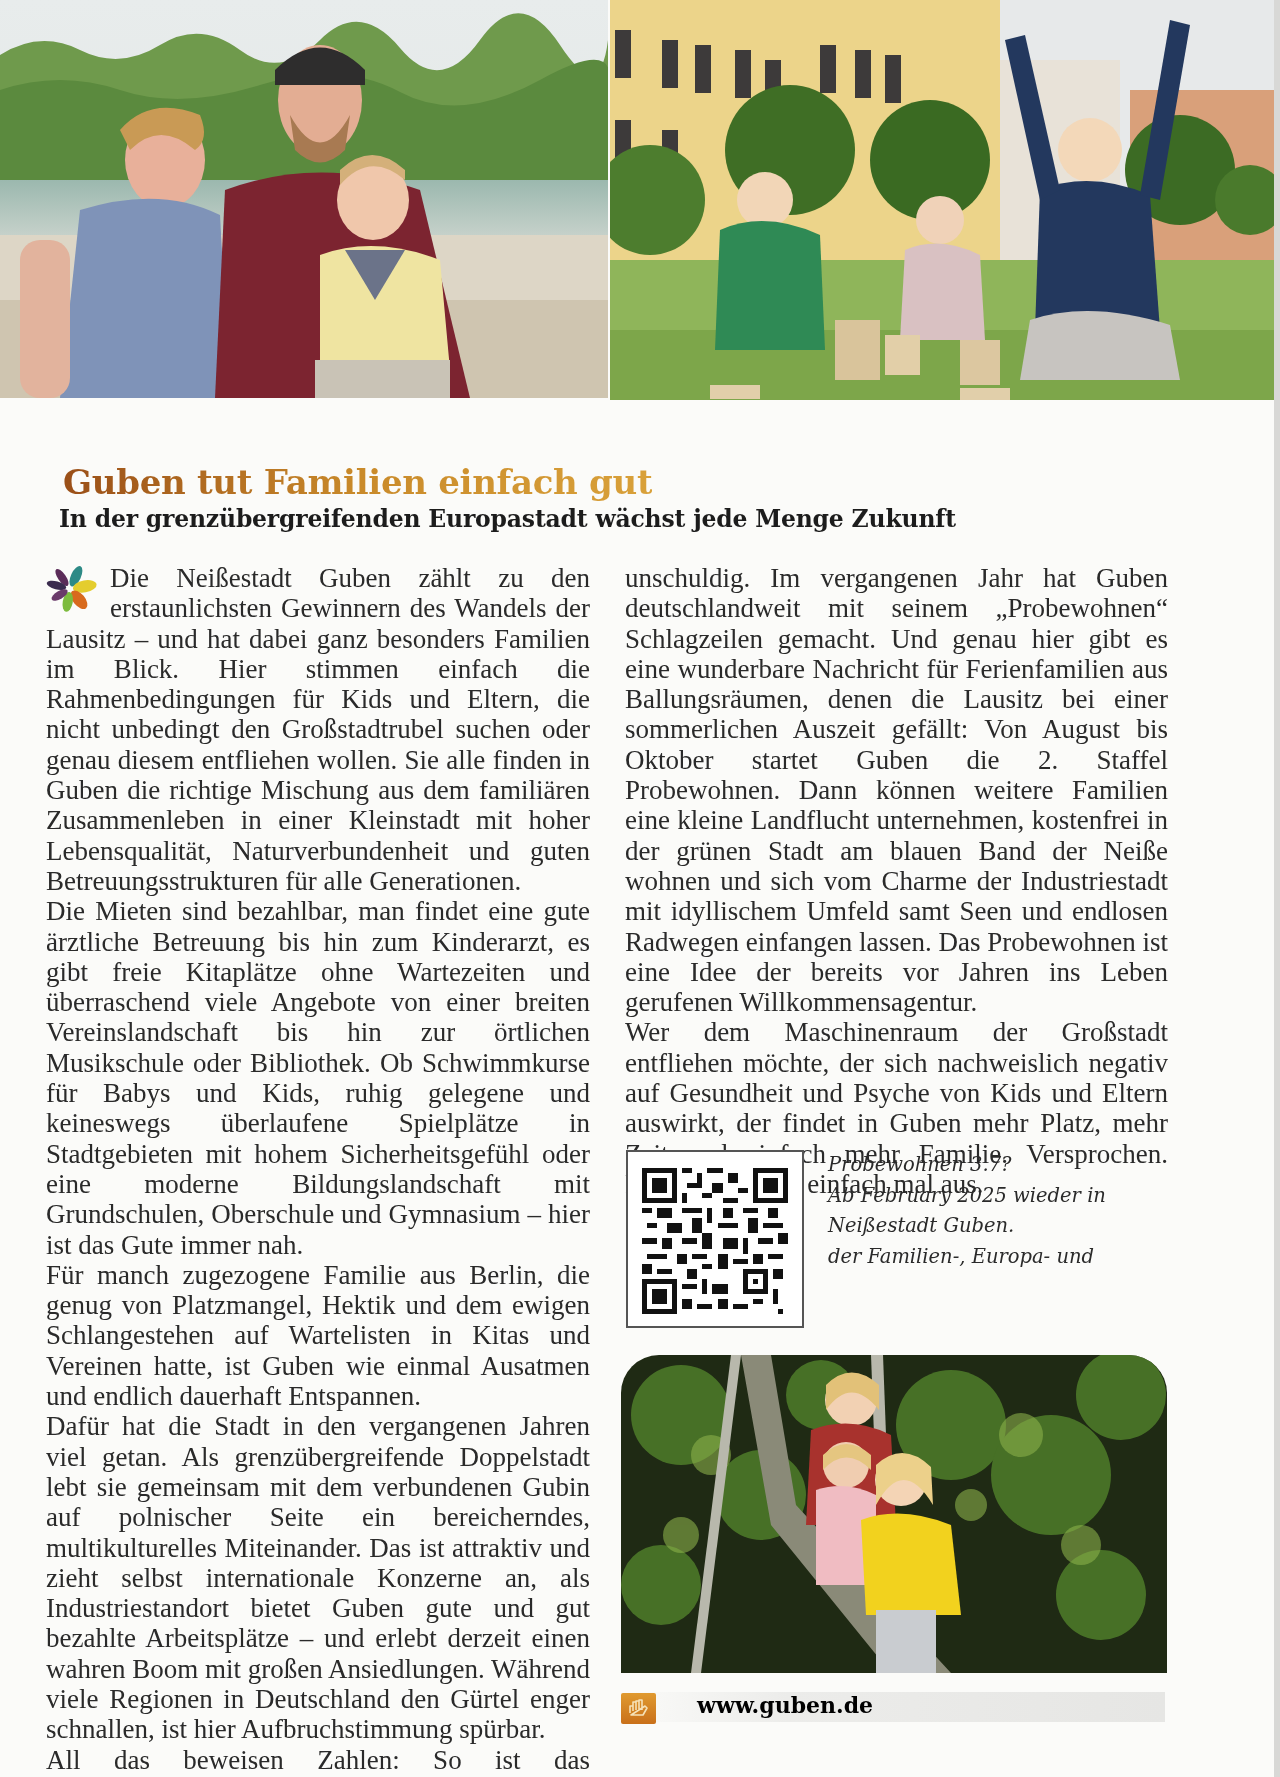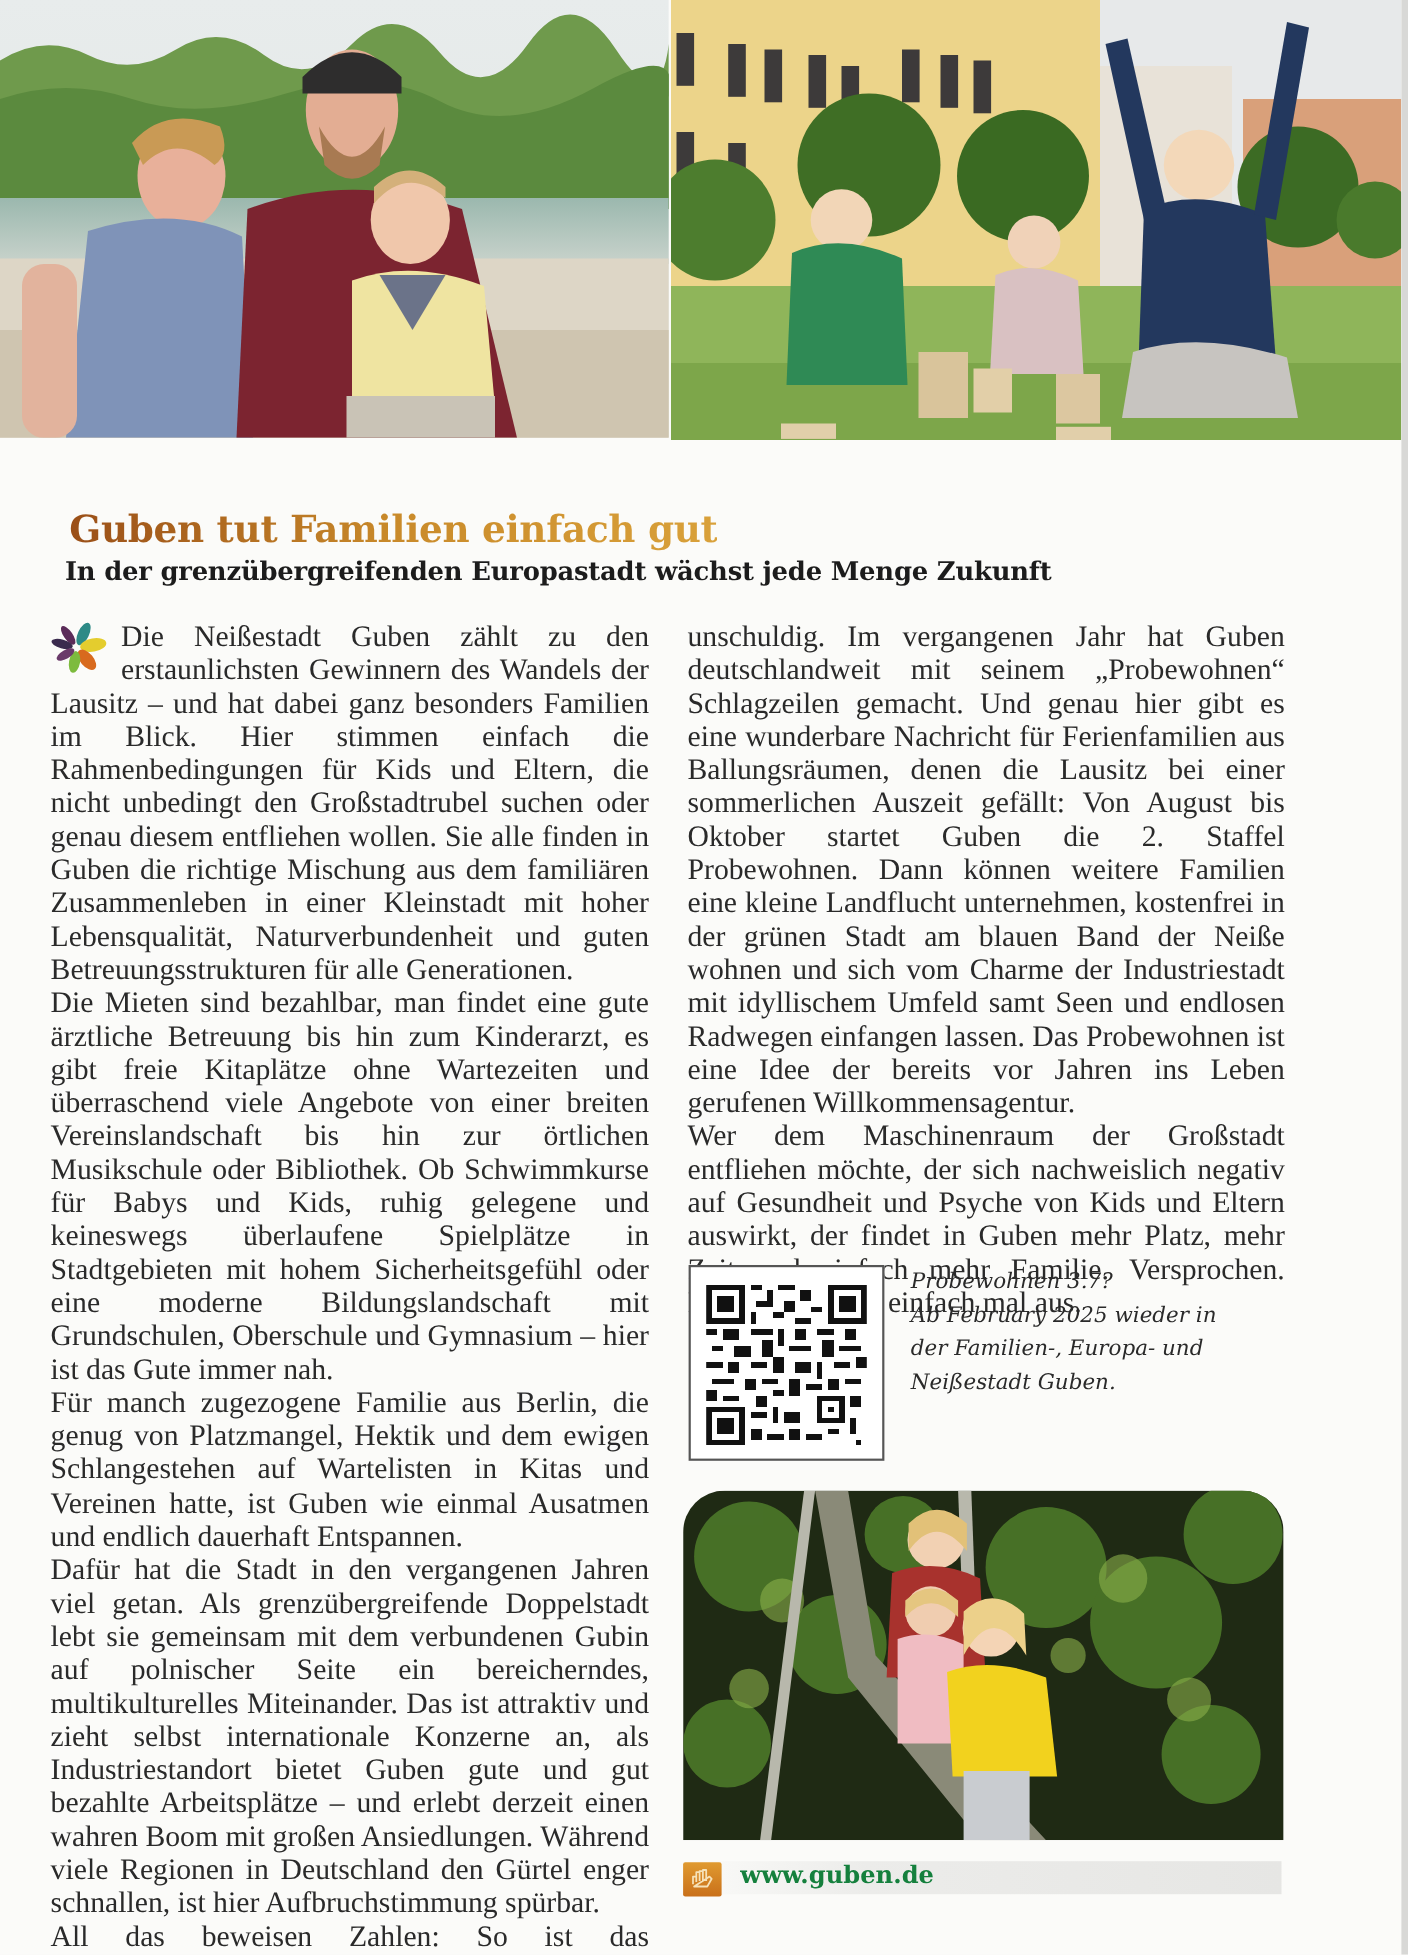--- a/index.html
+++ b/index.html
@@ -69,23 +69,23 @@
   .footer-bar {
     position: absolute; left: 625px; top: 1692px; width: 540px; height: 30px;
     background: linear-gradient(90deg, rgba(255,255,255,0) 0%, #ececea 30%, #e6e6e4 100%);
   }
   .footer-icon {
     position: absolute; left: 621px; top: 1693px; width: 35px; height: 31px;
     background: linear-gradient(180deg, #e09a30, #c9701a); border-radius: 2px;
   }
   .footer-icon svg { width: 100%; height: 100%; display: block; }
   .footer-link {
-    position: absolute; left: 673px; top: 1692px;
+    position: absolute; left: 697px; top: 1692px;
     font-family: "DejaVu Serif", serif; font-weight: bold; font-size: 22px;
-    color: #15803d; text-decoration: none; text-align: center;
+    color: #000000; text-decoration: none; text-align: center;
   }
 </style>
 </head>
 <body>
 
 <div class="page">
 
   <div class="photo photo-family" title="Familie mit Kleinkind am Seeufer">
     <svg viewBox="0 0 608 398" preserveAspectRatio="none">
       <defs>
@@ -264,22 +264,22 @@
           <rect x="15" y="26" width="2" height="2"></rect>
           <rect x="18" y="27" width="3" height="1"></rect>
         <rect x="22" y="26" width="2" height="1"></rect>
           <rect x="27" y="28" width="1" height="1"></rect>
       </g>
     </svg>
   </div>
   <div class="qr-text">
     <div>Probewohnen 3.7?</div>
     <div>Ab February 2025 wieder in</div>
+    <div>Neißestadt Guben.</div>
     <div>der Familien-, Europa- und</div>
-    <div>Neißestadt Guben.</div>
   </div>
 
   <div class="photo photo-slide" title="Drei Mädchen auf einer Rutsche vor grünen Bäumen">
     <svg viewBox="0 0 546 318" preserveAspectRatio="none">
       <rect width="546" height="318" fill="#1f2a14"></rect>
       <g fill="#4f7d2a" opacity="0.85">
         <circle cx="60" cy="60" r="50"></circle>
           <circle cx="140" cy="140" r="45"></circle>
           <circle cx="40" cy="230" r="40"></circle>
         <circle cx="330" cy="70" r="55"></circle>

